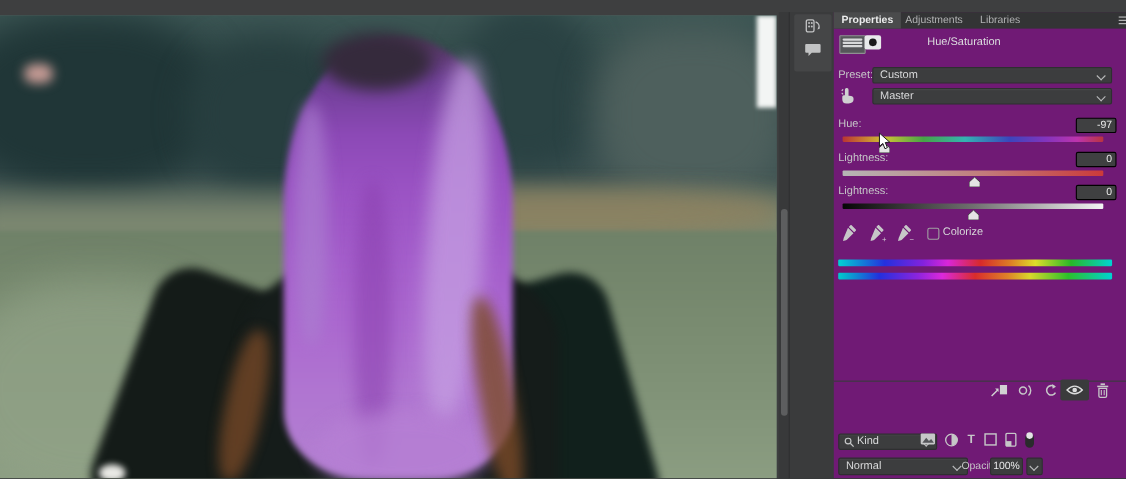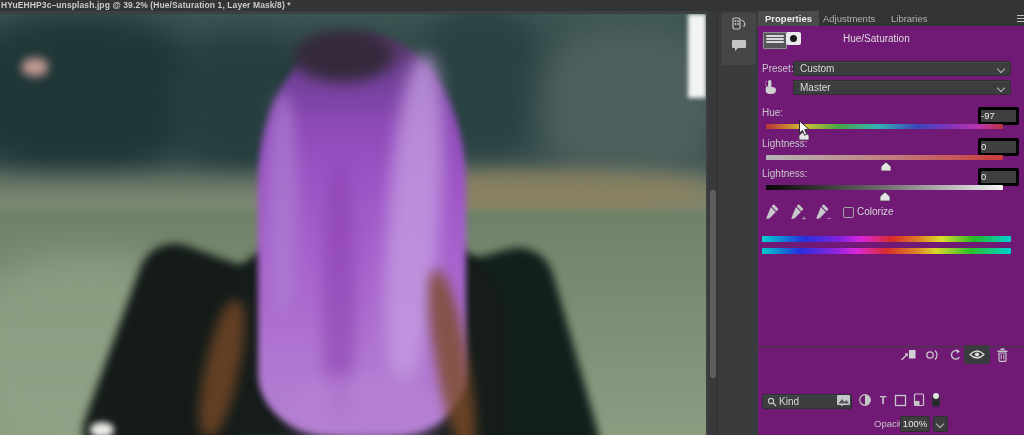--- a/index.html
+++ b/index.html
@@ -75,22 +75,22 @@
   .field-label{font-size:10px;color:#c6c7c8;}
   .select{background:#3c3d3e;border:1px solid #2e2f30;border-radius:2px;color:#d9dadb;
           font-size:10px;line-height:13px;padding:0 6px;box-shadow:inset 0 1px 0 rgba(255,255,255,.05);}
   .chev{position:absolute;right:6px;top:4px;width:5px;height:5px;border-left:1.4px solid #b9babb;
         border-bottom:1.4px solid #b9babb;transform:rotate(-45deg);}
   .preset-label{left:4px;top:52px;}
   .preset-select{left:35px;top:50px;width:204px;height:13px;}
   .hand-icon{left:5px;top:68px;width:15px;height:16px;}
   .master-select{left:35px;top:69px;width:204px;height:13px;}
 
-  .value-box{position:absolute;width:32px;height:12px;background:#3f4041;border:3px solid #000000;
-             border-radius:2px;color:#ececec;font-size:9.5px;line-height:12px;text-align:left;padding-right:3px;}
+  .value-box{position:absolute;width:32px;height:12px;background:#3f4041;border:1px solid #000000;
+             border-radius:2px;color:#ececec;font-size:9.5px;line-height:12px;text-align:right;padding-right:3px;}
   .slider-label{position:absolute;left:4px;font-size:10px;color:#c6c7c8;}
   .slider-bar{position:absolute;left:8px;width:237px;height:5px;border-radius:1px;}
   .hue-bar{top:113px;background:linear-gradient(90deg,#b93434 0%,#c87a32 8%,#cfc334 16%,#46a546 31%,#34b3b3 47%,#3a46bd 64%,#8334bd 78%,#bd34ad 90%,#b93440 100%);}
   .sat-bar{top:144px;background:linear-gradient(90deg,#b6b6b6 0%,#c27a7a 55%,#cb3a3a 100%);}
   .light-bar{top:174px;background:linear-gradient(90deg,#060606 0%,#6f6f6f 50%,#f4f4f4 100%);}
   .slider-handle{position:absolute;top:2px;width:10px;height:9px;transform:translateX(-50%);}
   .cursor-arrow{left:40px;top:109px;width:12px;height:17px;z-index:5;}
 
   .dropper{width:17px;height:17px;top:192px;}
   .dropper .sub{position:absolute;right:-1px;bottom:-2px;font-size:7px;color:#d4d5d6;line-height:7px;}
@@ -121,23 +121,20 @@
   .opacity-box{left:142px;top:405px;width:28px;height:14px;background:#3c3d3e;border:1px solid #2e2f30;
                border-radius:2px;color:#e8e9ea;font-size:9.5px;line-height:14px;text-align:center;}
   .opacity-chev{left:175px;top:405px;width:13px;height:14px;background:#3c3d3e;border:1px solid #2e2f30;border-radius:2px;}
   .opacity-chev .chev{right:4px;top:4px;}
 </style>
 </head>
 <body>
 
 <div id="app">
 
-  <div class="abs titlebar">
-    <span class="doc-title">HYuEHHP3c–unsplash.jpg @ 39.2% (Hue/Saturation 1, Layer Mask/8) *</span>
-  </div>
 
   <div class="abs photo">
     <div class="ph-forest"></div>
     <div class="ph-tree1"></div>
     <div class="ph-tree2"></div>
     <div class="ph-tree3"></div>
     <div class="ph-forest-right"></div>
     <div class="ph-house"></div>
     <div class="ph-midband"></div>
     <div class="ph-tan"></div>
@@ -350,20 +347,24 @@
     <span class="p-abs filter-icon" style="left:155px;">
       <svg width="12" height="14" viewBox="0 0 12 14">
         <rect x="1.5" y="1" width="9" height="11.5" rx="1" fill="none" stroke="#c6c7c8" stroke-width="1.2"></rect>
         <rect x="1.5" y="8" width="5" height="4.5" fill="#c6c7c8"></rect>
       </svg>
     </span>
     <span class="p-abs filter-toggle">
         <i></i>
       </span>
 
+    <div class="p-abs select blend-select">
+      <span>Normal</span>
+      <span class="chev"></span>
+    </div>
     <span class="p-abs opacity-label">Opacity:</span>
     <div class="p-abs opacity-box">100%</div>
     <div class="p-abs opacity-chev">
       <span class="chev"></span>
     </div>
 
   </div>
 </div>
 
 </body></html>

